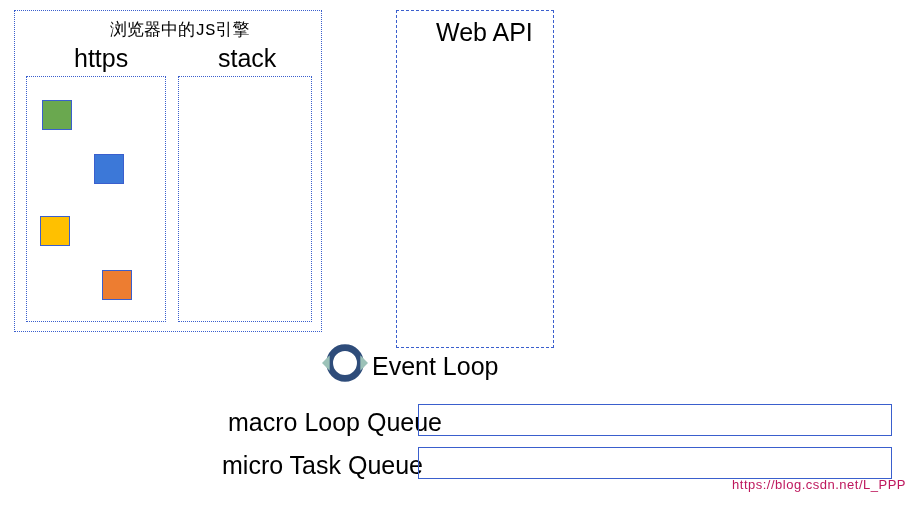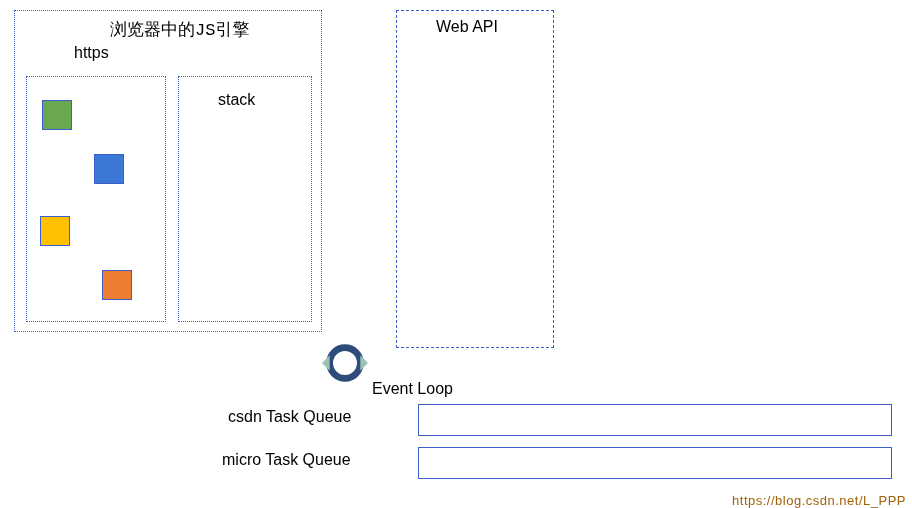--- a/index.html
+++ b/index.html
@@ -21,60 +21,60 @@
     border: 1px dashed #3a5fcd;
   }
   .dotted {
     border: 1px dotted #3a5fcd;
   }
   .solid {
     border: 1px solid #3a5fcd;
   }
   .label {
     position: absolute;
-    font-size: 16px;
+    font-size: 25px;
     white-space: nowrap;
   }
   .title {
     position: absolute;
     font-size: 17px;
     font-family: Liberation Mono, monospace;
     white-space: nowrap;
   }
   .heap-obj {
     position: absolute;
     width: 30px;
     height: 30px;
     border: 1px solid #3a5fcd;
     box-sizing: border-box;
   }
   .watermark {
     position: absolute;
     right: 6px;
-    bottom: 0;
+    bottom: 16px;
     font-family: Arial, sans-serif;
     font-size: 13px;
-    color: #a16207;
+    color: #be185d;
     letter-spacing: 0.5px;
   }
   .loop-icon {
     position: absolute;
   }
 </style>
 </head>
 <body>
 
 <div class="box dotted" style="left:14px; top:10px; width:308px; height:322px;"></div>
 <div class="title" style="left:110px; top:18px;">浏览器中的JS引擎</div>
 
 <div class="label" style="left:74px; top:44px;">https</div>
 
 <div class="box dotted" style="left:26px; top:76px; width:140px; height:246px;"></div>
 
-<div class="label" style="left:218px; top:44px;margin-top:47px;">stack</div>
+<div class="label" style="left:218px; top:44px;">stack</div>
 
 <div class="box dotted" style="left:178px; top:76px; width:134px; height:246px;"></div>
 
 <div class="heap-obj" style="left:42px; top:100px; background:#6aa84f;"></div>
 <div class="heap-obj" style="left:94px; top:154px; background:#3c78d8;"></div>
 <div class="heap-obj" style="left:40px; top:216px; background:#ffc000;"></div>
 <div class="heap-obj" style="left:102px; top:270px; background:#ed7d31;"></div>
 
 <div class="box dashed" style="left:396px; top:10px; width:158px; height:338px;"></div>
 <div class="label" style="left:436px; top:18px;">Web API</div>
@@ -84,21 +84,21 @@
 
     <path d="M 8 24 A 16 16 0 0 1 40 24" fill="none" stroke="#2e4c7a" stroke-width="7" stroke-linecap="butt"></path>
 
     <path d="M 40 24 A 16 16 0 0 1 8 24" fill="none" stroke="#2e4c7a" stroke-width="7" stroke-linecap="butt"></path>
 
     <polygon points="40,16 40,32 48,24" fill="#9cc2b8"></polygon>
 
     <polygon points="8,16 8,32 0,24" fill="#9cc2b8"></polygon>
   </svg>
 </div>
-<div class="label" style="left:372px; top:352px;margin-top:28px;">Event Loop</div>
+<div class="label" style="left:372px; top:352px;">Event Loop</div>
 
-<div class="label" style="left:228px; top:408px;">csdn Task Queue</div>
+<div class="label" style="left:228px; top:408px;">macro Loop Queue</div>
 <div class="box solid" style="left:418px; top:404px; width:474px; height:32px;"></div>
 
 <div class="label" style="left:222px; top:451px;">micro Task Queue</div>
 <div class="box solid" style="left:418px; top:447px; width:474px; height:32px;"></div>
 
 <div class="watermark">https://blog.csdn.net/L_PPP</div>
 
 </body></html>

